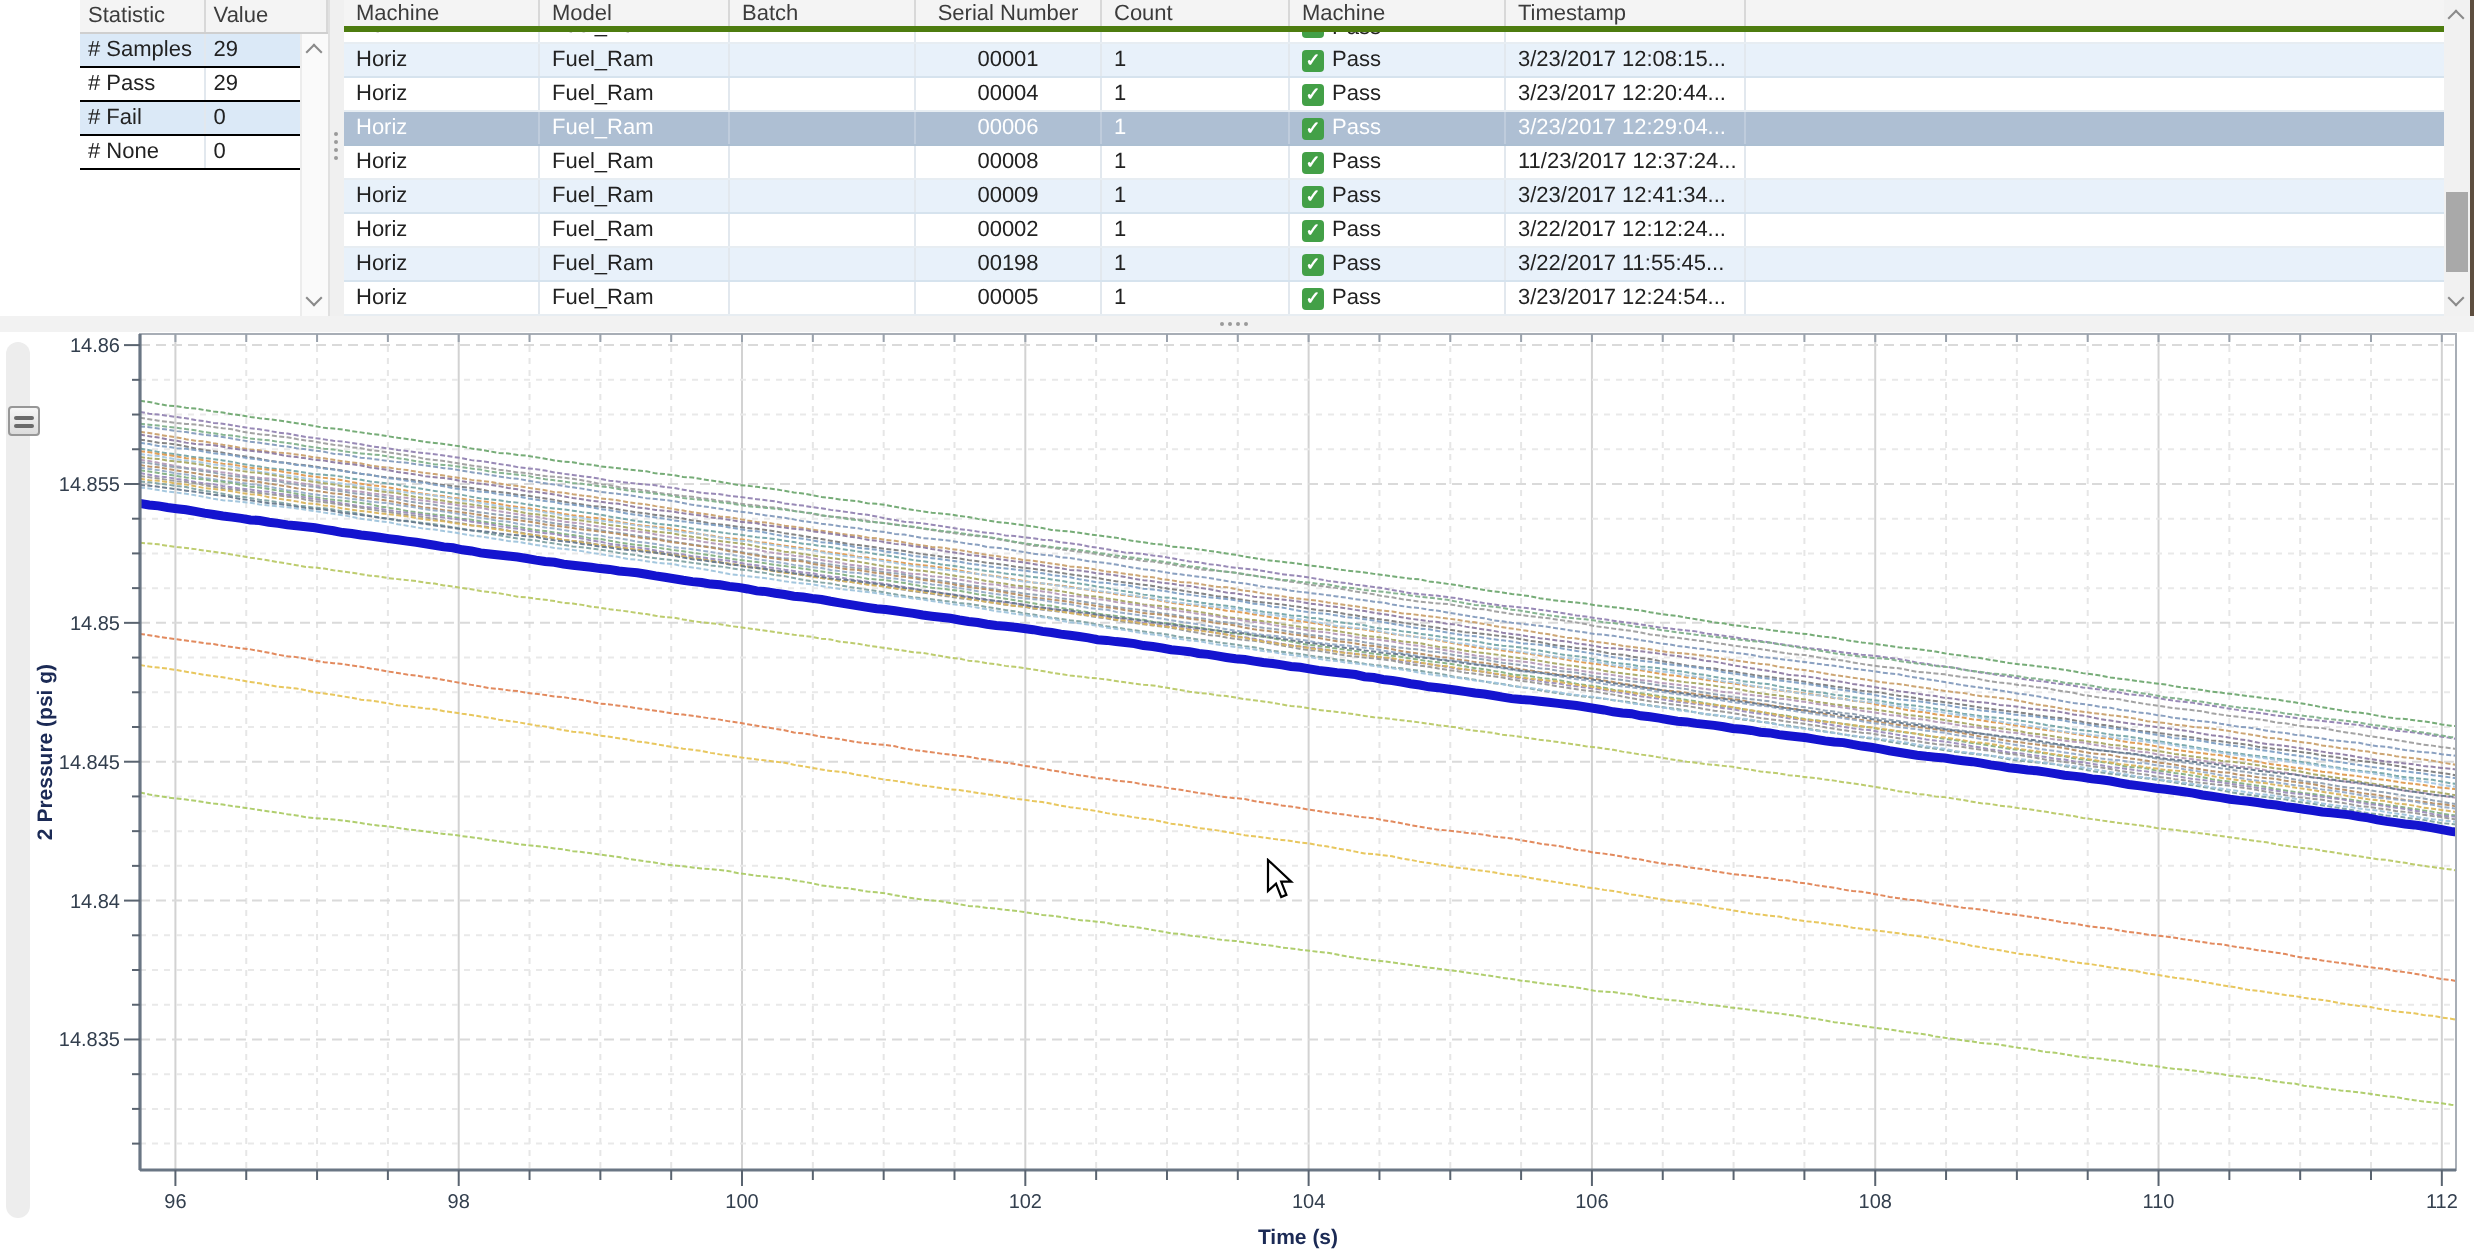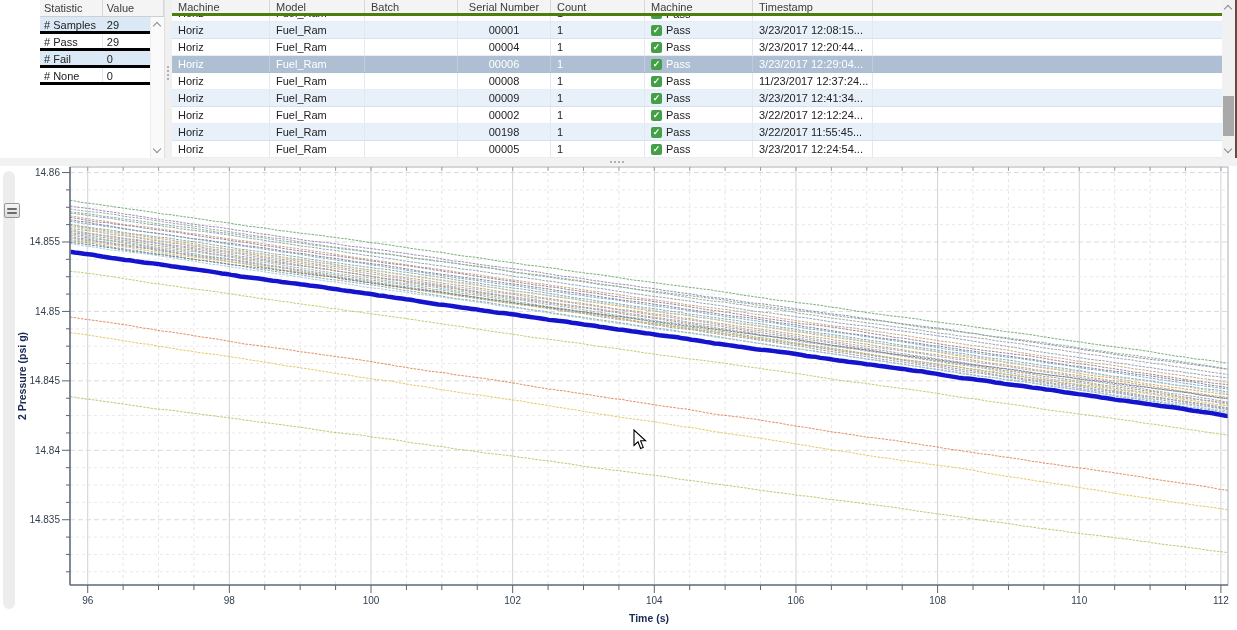--- a/index.html
+++ b/index.html
@@ -8,21 +8,21 @@
   .app { position:relative; width:1237px; height:630px; }
 
   
   .top-section { position:absolute; left:0; top:0; width:1237px; height:158px; background:#fff; display:flex; }
 
   
   .stats-panel { position:relative; width:165px; height:158px; background:#fff; border-right:1px solid #e0e0e0;padding-left:40px; }
   .stats-header { display:flex; height:17px; background:#f4f4f4; border-bottom:1px solid #cfcfcf; color:#3c3c3c; }
   .stats-header .hcell { padding:2px 4px; border-right:1px solid #d8d8d8; }
   .s-name-col { width:76px; } .s-val-col { width:74px; }
-  .s-row { display:flex; height:17px; border-bottom:3px solid #000000; }
+  .s-row { display:flex; height:17px; border-bottom:1px solid #000000; }
   .s-row .cell { padding:2px 4px; border-right:1px solid #e2e8ee; overflow:hidden; white-space:nowrap; }
   .s-row.alt { background:#dbe9f7; }
   .stats-scroll { position:absolute; right:0; top:17px; width:14px; height:141px; background:#fafafa; border-left:1px solid #ececec; }
 
   
   .v-splitter { width:7px; height:158px; background:#f0f0f0; position:relative; cursor:col-resize; }
   .vdots { position:absolute; left:2px; top:66px; display:flex; flex-direction:column; gap:2px; }
   .vdots i, .hdots i { width:2px; height:2px; background:#9a9a9a; display:block; border-radius:1px; }
 
   

